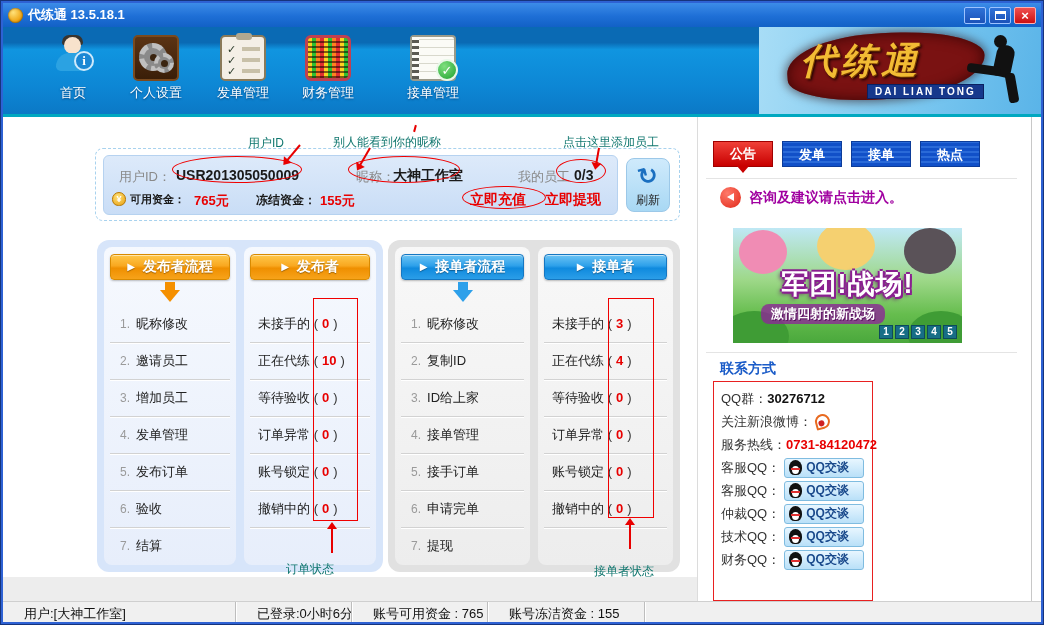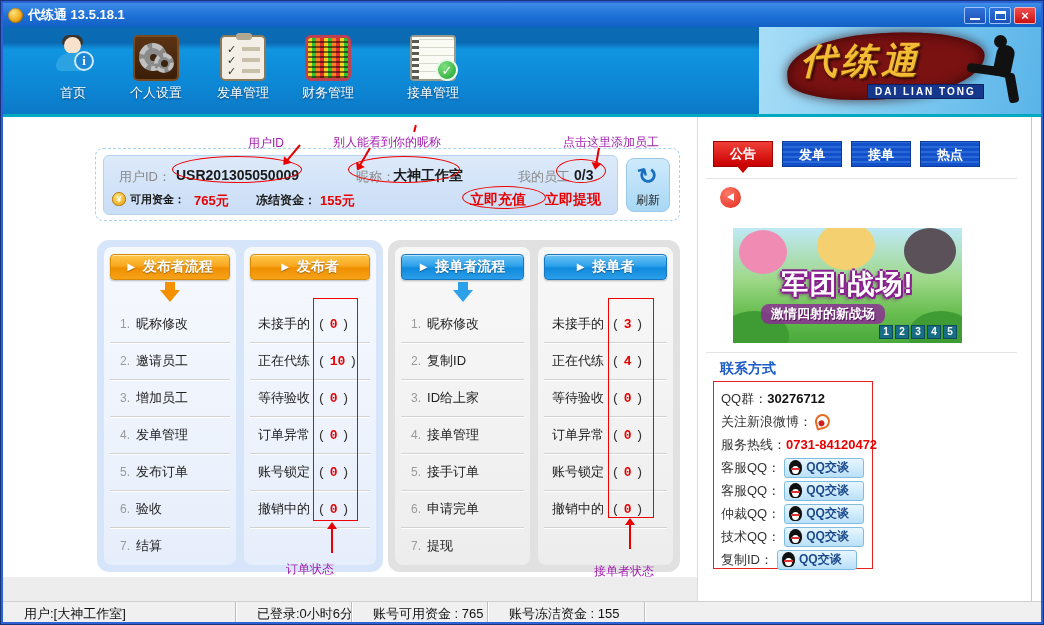--- a/index.html
+++ b/index.html
@@ -89,21 +89,21 @@
   .redb { color:#e80000; font-weight:bold; }
   .money-icon { width:14px; height:14px; border-radius:50% 50% 45% 45%;
     background:radial-gradient(circle at 40% 30%,#ffe27a,#e8a010); border:1px solid #b87800;
     color:#fff; font-size:9px; font-weight:bold; text-align:center; line-height:13px; display:inline-block; }
   .link-red { color:#e80000; font-weight:bold; cursor:pointer; font-size:14px; }
   .refresh-btn { left:623px; top:41px; width:44px; height:54px; background:linear-gradient(#cfeafc,#a8d8f4);
     border:1px solid #9cc8e8; border-radius:8px; text-align:center; cursor:pointer; }
   .refresh-glyph { display:block; margin-top:3px; font-size:24px; font-weight:bold; color:#1a6fc0; transform:rotate(-15deg); height:28px; line-height:28px; }
   .refresh-label { font-size:12px; color:#222; }
   
-  .ann { position:absolute; color:#a21caf; font-size:12px; white-space:nowrap; }
+  .ann { position:absolute; color:#0f766e; font-size:12px; white-space:nowrap; }
   .ellipse { position:absolute; border:1px solid #f00000; border-radius:50%; }
   .ra { position:absolute; height:2px; background:#e80000; transform-origin:0 50%; }
   .ra::after { content:""; position:absolute; right:-6px; top:-4px;
     border-left:7px solid #e80000; border-top:5px solid transparent; border-bottom:5px solid transparent; }
   .tick { position:absolute; width:2px; height:7px; background:#e80000; transform:rotate(15deg); }
   .redrect { position:absolute; border:1px solid #f00000; }
   
   .group { position:absolute; top:123px; height:332px; border-radius:12px; padding:7px; display:flex; gap:8px; }
   .groupA { left:94px; width:286px; background:#d7e5fa; }
   .groupB { left:385px; width:292px; background:#e1e1e1; }
@@ -119,21 +119,21 @@
   .darr { width:20px; margin:2px auto 0 auto; height:20px; position:relative; }
   .darr .stem { position:absolute; left:5px; top:0; width:10px; height:8px; }
   .darr .tri { position:absolute; left:0; top:8px; border:10px solid transparent; border-bottom:none; }
   .darr.orange .stem { background:#f59000; } .darr.orange .tri { border-top:12px solid #f59000; }
   .darr.blue .stem { background:#2da0ea; } .darr.blue .tri { border-top:12px solid #2da0ea; }
   .steplist { margin-top:4px; }
   .step { height:37px; padding-top:9px; padding-left:10px; font-size:13px; color:#222;
     border-bottom:1px solid #d2d2d2; box-shadow:0 1px 0 #fff; }
   .step:last-child { border-bottom:none; box-shadow:none; }
   .snum { color:#9a9a9a; margin-right:6px; font-size:12px; }
-  .statlist { margin-top:26px;font-family:Liberation Mono, monospace; }
+  .statlist { margin-top:26px; }
   .srow { height:37px; padding-top:9px; padding-left:8px; font-size:13px; color:#222;
     border-bottom:1px solid #d2d2d2; box-shadow:0 1px 0 #fff; white-space:nowrap; }
   .paren { color:#333; }
   .sval { color:#e80000; font-weight:bold; margin:0 4px; }
   
   .sidebar { position:absolute; left:694px; top:0; width:334px; height:484px; border-left:1px solid #dcdcdc; background:#fff; }
   .tabs { position:absolute; left:15px; top:24px; display:flex; gap:9px; }
   .tab { width:60px; height:26px; color:#fff; font-size:13px; font-weight:bold; text-align:center; line-height:26px; cursor:pointer; }
   .tab.blue { background:repeating-linear-gradient(0deg,#1150c8 0 3px,#2a6ad8 3px 5px); border:1px solid #0c3c9a; }
   .tab.active { background:linear-gradient(#f04038,#c80000); border:1px solid #a00000; position:relative;font-family:Liberation Mono, monospace; }
@@ -149,21 +149,21 @@
   .blob { position:absolute; border-radius:50%; }
   .banner-title { position:absolute; left:0; right:0; top:38px; text-align:center;
     font:bold 27px "Liberation Sans",sans-serif; color:#fff; letter-spacing:1px;
     text-shadow:-2px 0 #8a2090,2px 0 #8a2090,0 -2px #8a2090,0 2px #8a2090,2px 2px #8a2090,-2px 2px 4px #5a1060; }
   .banner-sub { position:absolute; left:28px; top:76px; background:rgba(140,40,150,.8); border-radius:8px;
     color:#fff; font-size:13px; font-weight:bold; padding:1px 10px; text-shadow:1px 1px 0 #5a1060; }
   .pager { position:absolute; right:5px; bottom:4px; display:flex; gap:2px; }
   .page-sq { width:14px; height:14px; background:#176e86; border:1px solid #0d4a5c; color:#fff;
     font-size:10px; font-weight:bold; text-align:center; line-height:12px; cursor:pointer; }
   .contact-hd { position:absolute; left:22px; top:243px; color:#1b5cc8; font-size:14px; font-weight:bold; }
-  .contact-box { position:absolute; left:15px; top:264px; width:160px; height:188px; border:1px solid #e82020; padding:5px 0 0 7px; }
+  .contact-box { position:absolute; left:15px; top:264px; width:160px; height:220px; border:1px solid #e82020; padding:5px 0 0 7px; }
   .crow { height:23px; display:flex; align-items:center; font-size:13px; color:#222; white-space:nowrap; }
   .crow .clab { color:#333; }
   .bold-val { font-weight:bold; color:#111; }
   .hot-val { font-weight:bold; color:#e80000; }
   .weibo { width:15px; height:15px; border:2px solid #e86a20; border-radius:50% 50% 50% 8%; position:relative; transform:rotate(-15deg); margin-left:3px; }
   .weibo::after { content:""; position:absolute; left:1px; bottom:1px; width:6px; height:6px; border-radius:50%; background:#d02020; }
   .qq-btn { margin-left:4px; width:80px; height:20px; background:linear-gradient(#e8f6ff,#b9e0f8);
     border:1px solid #7fbce0; border-radius:3px; display:flex; align-items:center; gap:4px; padding:0 4px; cursor:pointer; }
   .qq-btn .qtxt { color:#1a4a8c; font-size:12px; font-weight:bold; }
   .penguin { width:13px; height:15px; background:#111; border-radius:50% 50% 42% 42%; position:relative; flex:0 0 13px; }
@@ -364,20 +364,21 @@
     <div class="sidebar">
       <div class="tabs">
         <div class="tab active">公告</div>
         <div class="tab blue">发单</div>
         <div class="tab blue">接单</div>
         <div class="tab blue">热点</div>
       </div>
       <div class="sep-h" style="top:61px"></div>
       <div class="notice-row">
         <div class="spk"></div>
+        <span class="notice-text">咨询及建议请点击进入。</span>
       </div>
       <div class="banner">
         <div class="blob" style="left:6px;top:2px;width:48px;height:44px;background:#f08cb4"></div>
         <div class="blob" style="left:84px;top:-6px;width:58px;height:48px;background:#f5d070"></div>
         <div class="blob" style="right:6px;top:0;width:52px;height:46px;background:#5a5258"></div>
         <div class="blob" style="left:-14px;bottom:-18px;width:70px;height:50px;background:#3f9c35"></div>
         <div class="blob" style="right:-12px;bottom:-16px;width:66px;height:48px;background:#3f9c35"></div>
         <div class="banner-title">军团!战场!</div>
         <div class="banner-sub">激情四射的新战场</div>
         <div class="pager">
@@ -425,21 +426,21 @@
             </div>
         </div>
         <div class="crow">
           <span class="clab">技术QQ：</span>
           <div class="qq-btn">
               <span class="penguin"></span>
               <span class="qtxt">QQ交谈</span>
             </div>
         </div>
         <div class="crow">
-          <span class="clab">复制ID：</span>
+          <span class="clab">财务QQ：</span>
           <div class="qq-btn">
               <span class="penguin"></span>
               <span class="qtxt">QQ交谈</span>
             </div>
         </div>
       </div>
     </div>
     <div class="scroll-strip"></div>
   </div>
 

